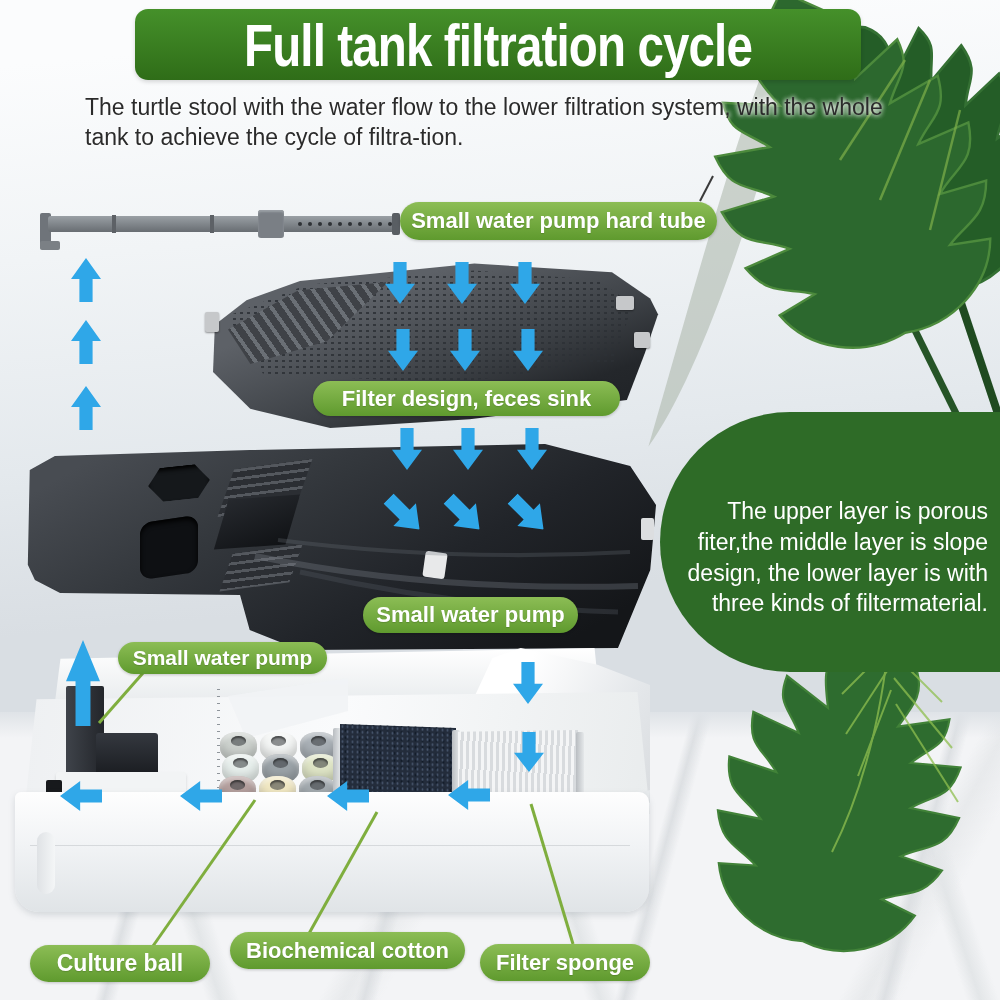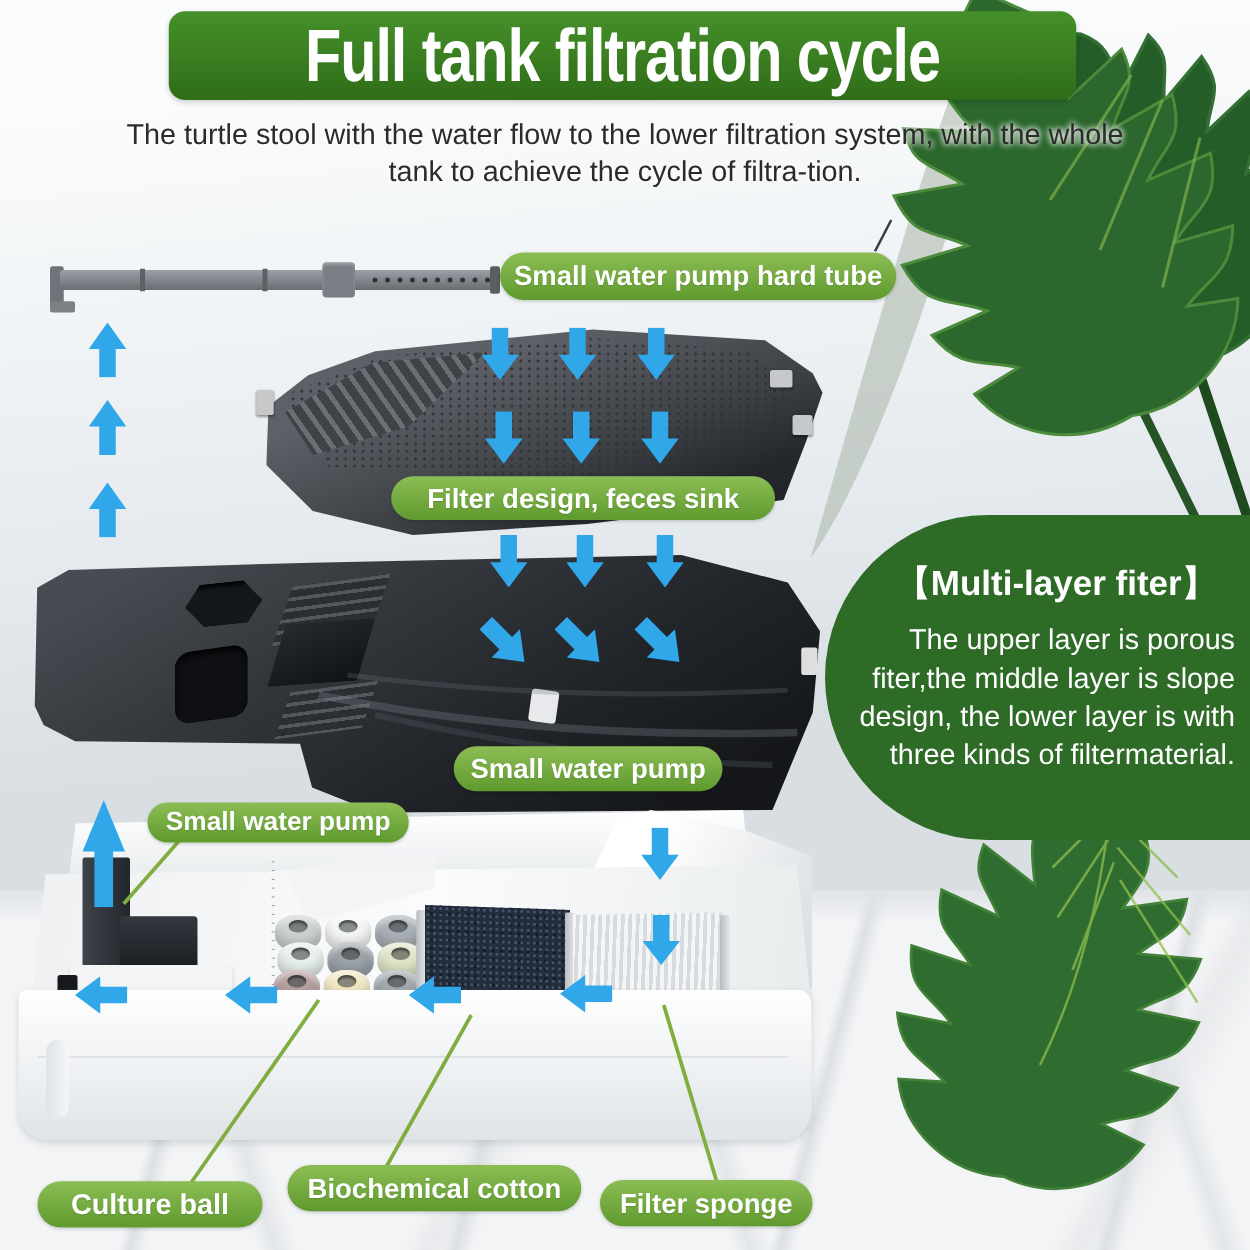--- a/index.html
+++ b/index.html
@@ -21,21 +21,21 @@
 
   
   .leaf-svg{left:0;top:0;width:1000px;height:1000px;pointer-events:none;}
 
   
   .banner{left:135px;top:9px;width:726px;height:71px;border-radius:13px;
     background:linear-gradient(180deg,#45902a,#2f6d18);box-shadow:0 2px 4px rgba(0,0,0,.15);}
   .title{left:135px;top:12px;width:726px;height:66px;display:flex;align-items:center;justify-content:center;
     color:#fff;font-size:54px;font-weight:bold;letter-spacing:-1px;white-space:nowrap;
     transform:scale(.88,1.1);}
-  .subtitle{left:85px;top:92px;width:830px;text-align:center;font-size:23px;color:#2b2b2b;
+  .subtitle{left:85px;top:92px;width:830px;font-size:23px;color:#2b2b2b;
     line-height:1.32;text-shadow:0 0 5px #fff,0 0 5px #fff;}
 
   
   .pill{position:absolute;display:flex;align-items:center;justify-content:center;
     background:linear-gradient(180deg,#8cbd55,#5f9a2e);color:#fff;font-weight:bold;
     border-radius:24px;white-space:nowrap;box-shadow:0 1px 3px rgba(0,0,0,.2);
     text-shadow:0 1px 1px rgba(0,0,0,.15);}
 
   
   .arr{position:absolute;background:#2fa7e8;
@@ -221,21 +221,20 @@
   <div class="abs tray-mid"></div>
   <div class="abs hex-hole"></div>
   <div class="abs rect-hole"></div>
   <div class="abs ramp-up"></div>
   <div class="abs ramp-block"></div>
   <div class="abs ramp-low"></div>
   <div class="abs white-clip"></div>
   <div class="abs white-clip2"></div>
 
   <div class="abs blob"></div>
-  <div class="abs blob-head">【Multi-layer fiter】</div>
   <div class="abs blob-body">The upper layer is porous fiter,the middle layer is slope design, the lower layer is with three kinds of filtermaterial.</div>
 
   <div>
     <div class="abs tank-back"></div>
     <div class="abs tank-right-wall"></div>
     <div class="abs tank-floor"></div>
     <div class="abs divider"></div>
     <div class="abs partition"></div>
     <div class="abs pump-panel"></div>
     <div class="abs pump-box"></div>

